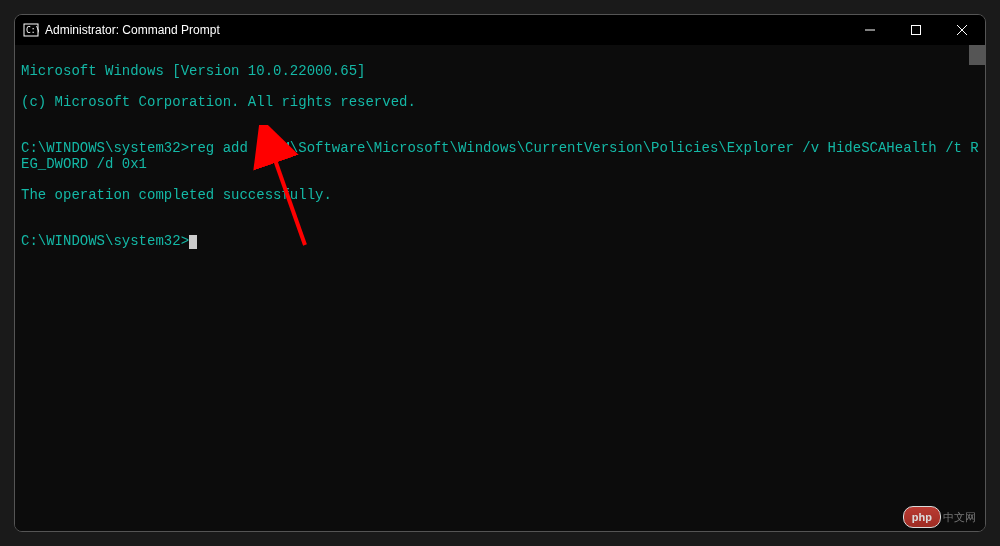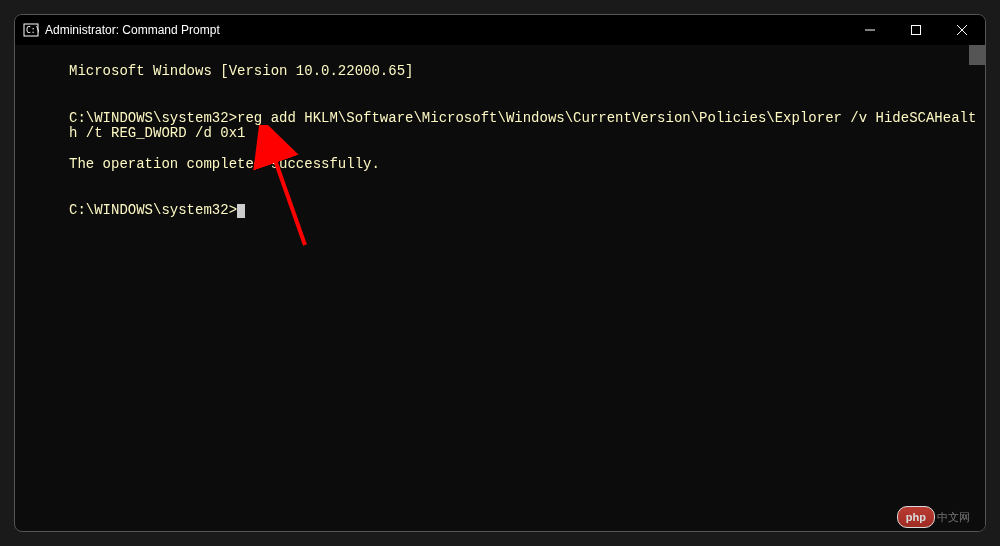--- a/index.html
+++ b/index.html
@@ -61,30 +61,29 @@
       height: 100%;
       display: flex;
       align-items: center;
       justify-content: center;
       color: #fff;
       cursor: pointer;
     }
     .terminal {
       flex: 1;
       background: #0c0c0c;
-      color: #fef9c3;
+      color: #14b8a6;
       font-family: Consolas, "Courier New", monospace;
       font-size: 14px;
       line-height: 1.1;
       padding: 4px 6px;
       white-space: pre-wrap;
       word-break: break-all;
       position: relative;
       overflow: hidden;
-      margin-left: 48px;
     }
     .terminal-line {
       display: block;
     }
     .prompt-line {
       display: block;
     }
     .scrollbar-thumb {
       position: absolute;
       right: 0;
@@ -95,21 +94,21 @@
     }
     .arrow-annotation {
       position: absolute;
       top: 125px;
       left: 250px;
       pointer-events: none;
     }
     .watermark {
       position: absolute;
       bottom: 18px;
-      right: 30px;
+      right: 24px;
       display: flex;
       align-items: center;
       opacity: 0.85;
       text-align: center;
     }
     .watermark-badge {
       background: linear-gradient(#d8443a, #b83228);
       color: #fff;
       font-size: 11px;
       font-weight: bold;
@@ -161,20 +160,21 @@
         <svg width="10" height="10" viewBox="0 0 10 10">
             <line x1="0" y1="0" x2="10" y2="10" stroke="#fff" stroke-width="1"></line>
             <line x1="10" y1="0" x2="0" y2="10" stroke="#fff" stroke-width="1"></line>
           </svg>
       </div>
     </div>
   </div>
 
   <div class="terminal">
 <span class="terminal-line">Microsoft Windows [Version 10.0.22000.65]</span>
+<span class="terminal-line">(c) Microsoft Corporation. All rights reserved.</span>
 <span class="terminal-line"></span>
 <span class="prompt-line"><span>C:\WINDOWS\system32&gt;</span><span>reg add HKLM\Software\Microsoft\Windows\CurrentVersion\Policies\Explorer /v HideSCAHealth /t REG_DWORD /d 0x1</span></span>
 <span class="terminal-line">The operation completed successfully.</span>
 <span class="terminal-line"></span>
 <span class="prompt-line"><span>C:\WINDOWS\system32&gt;</span><span class="cursor-block"></span></span>
   </div>
 
   <div class="scrollbar-thumb"></div>
 </div>
 

